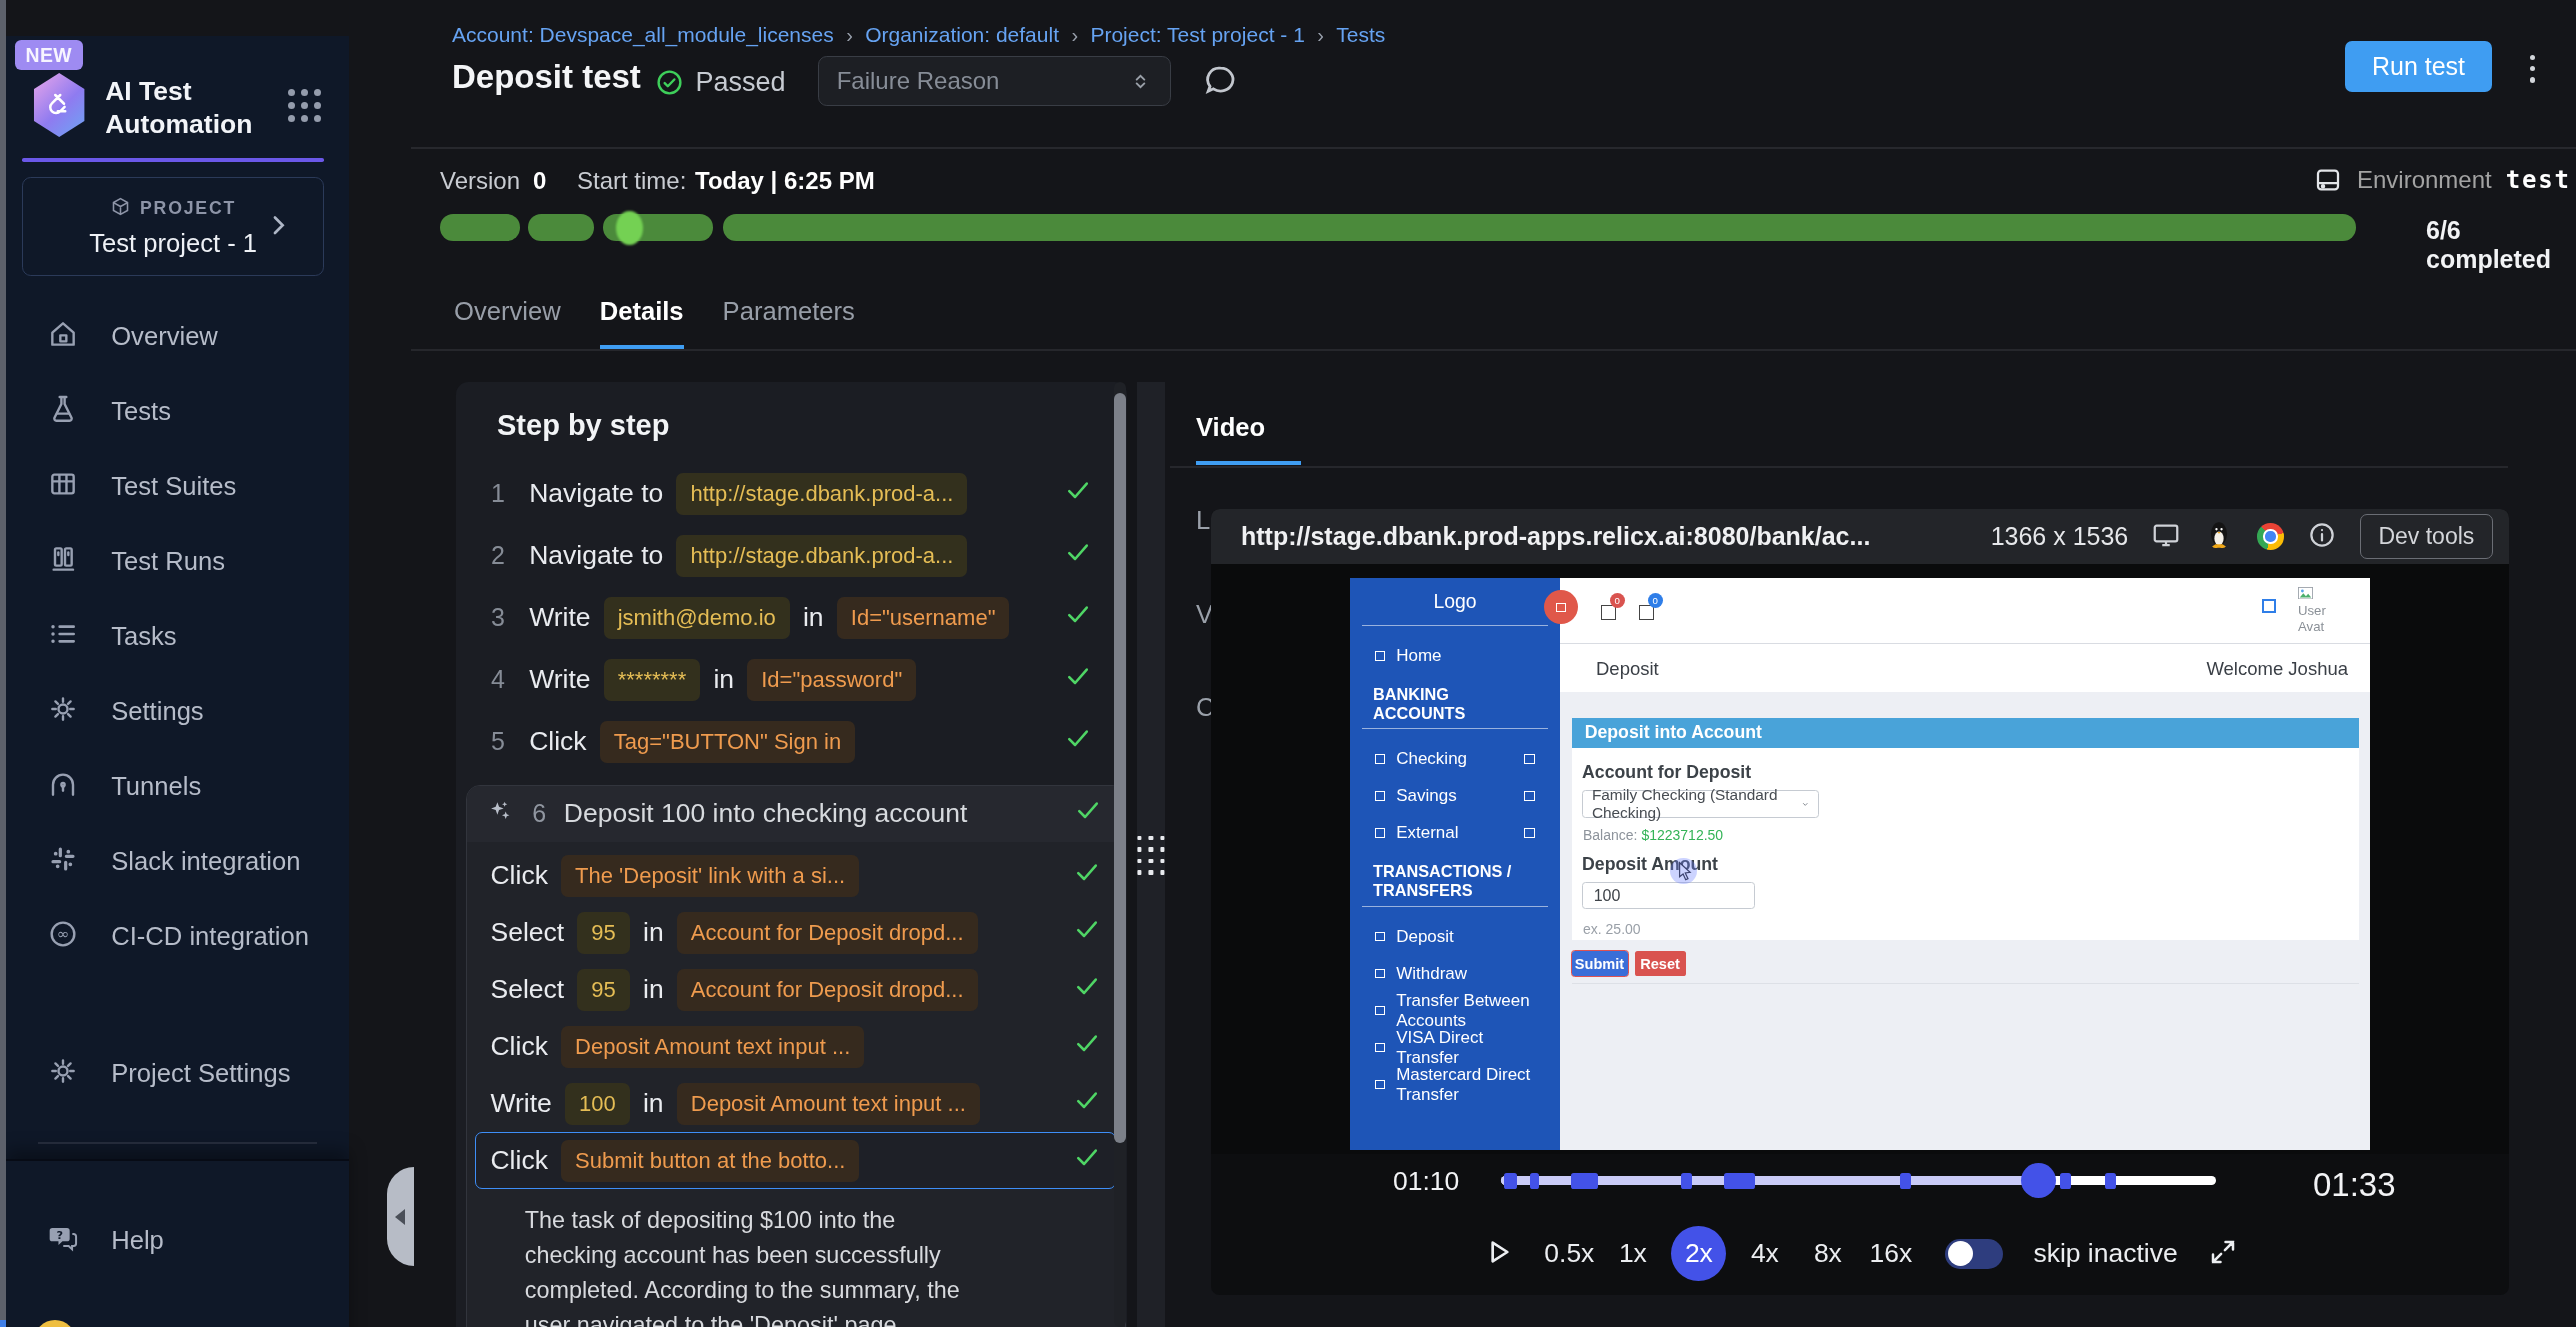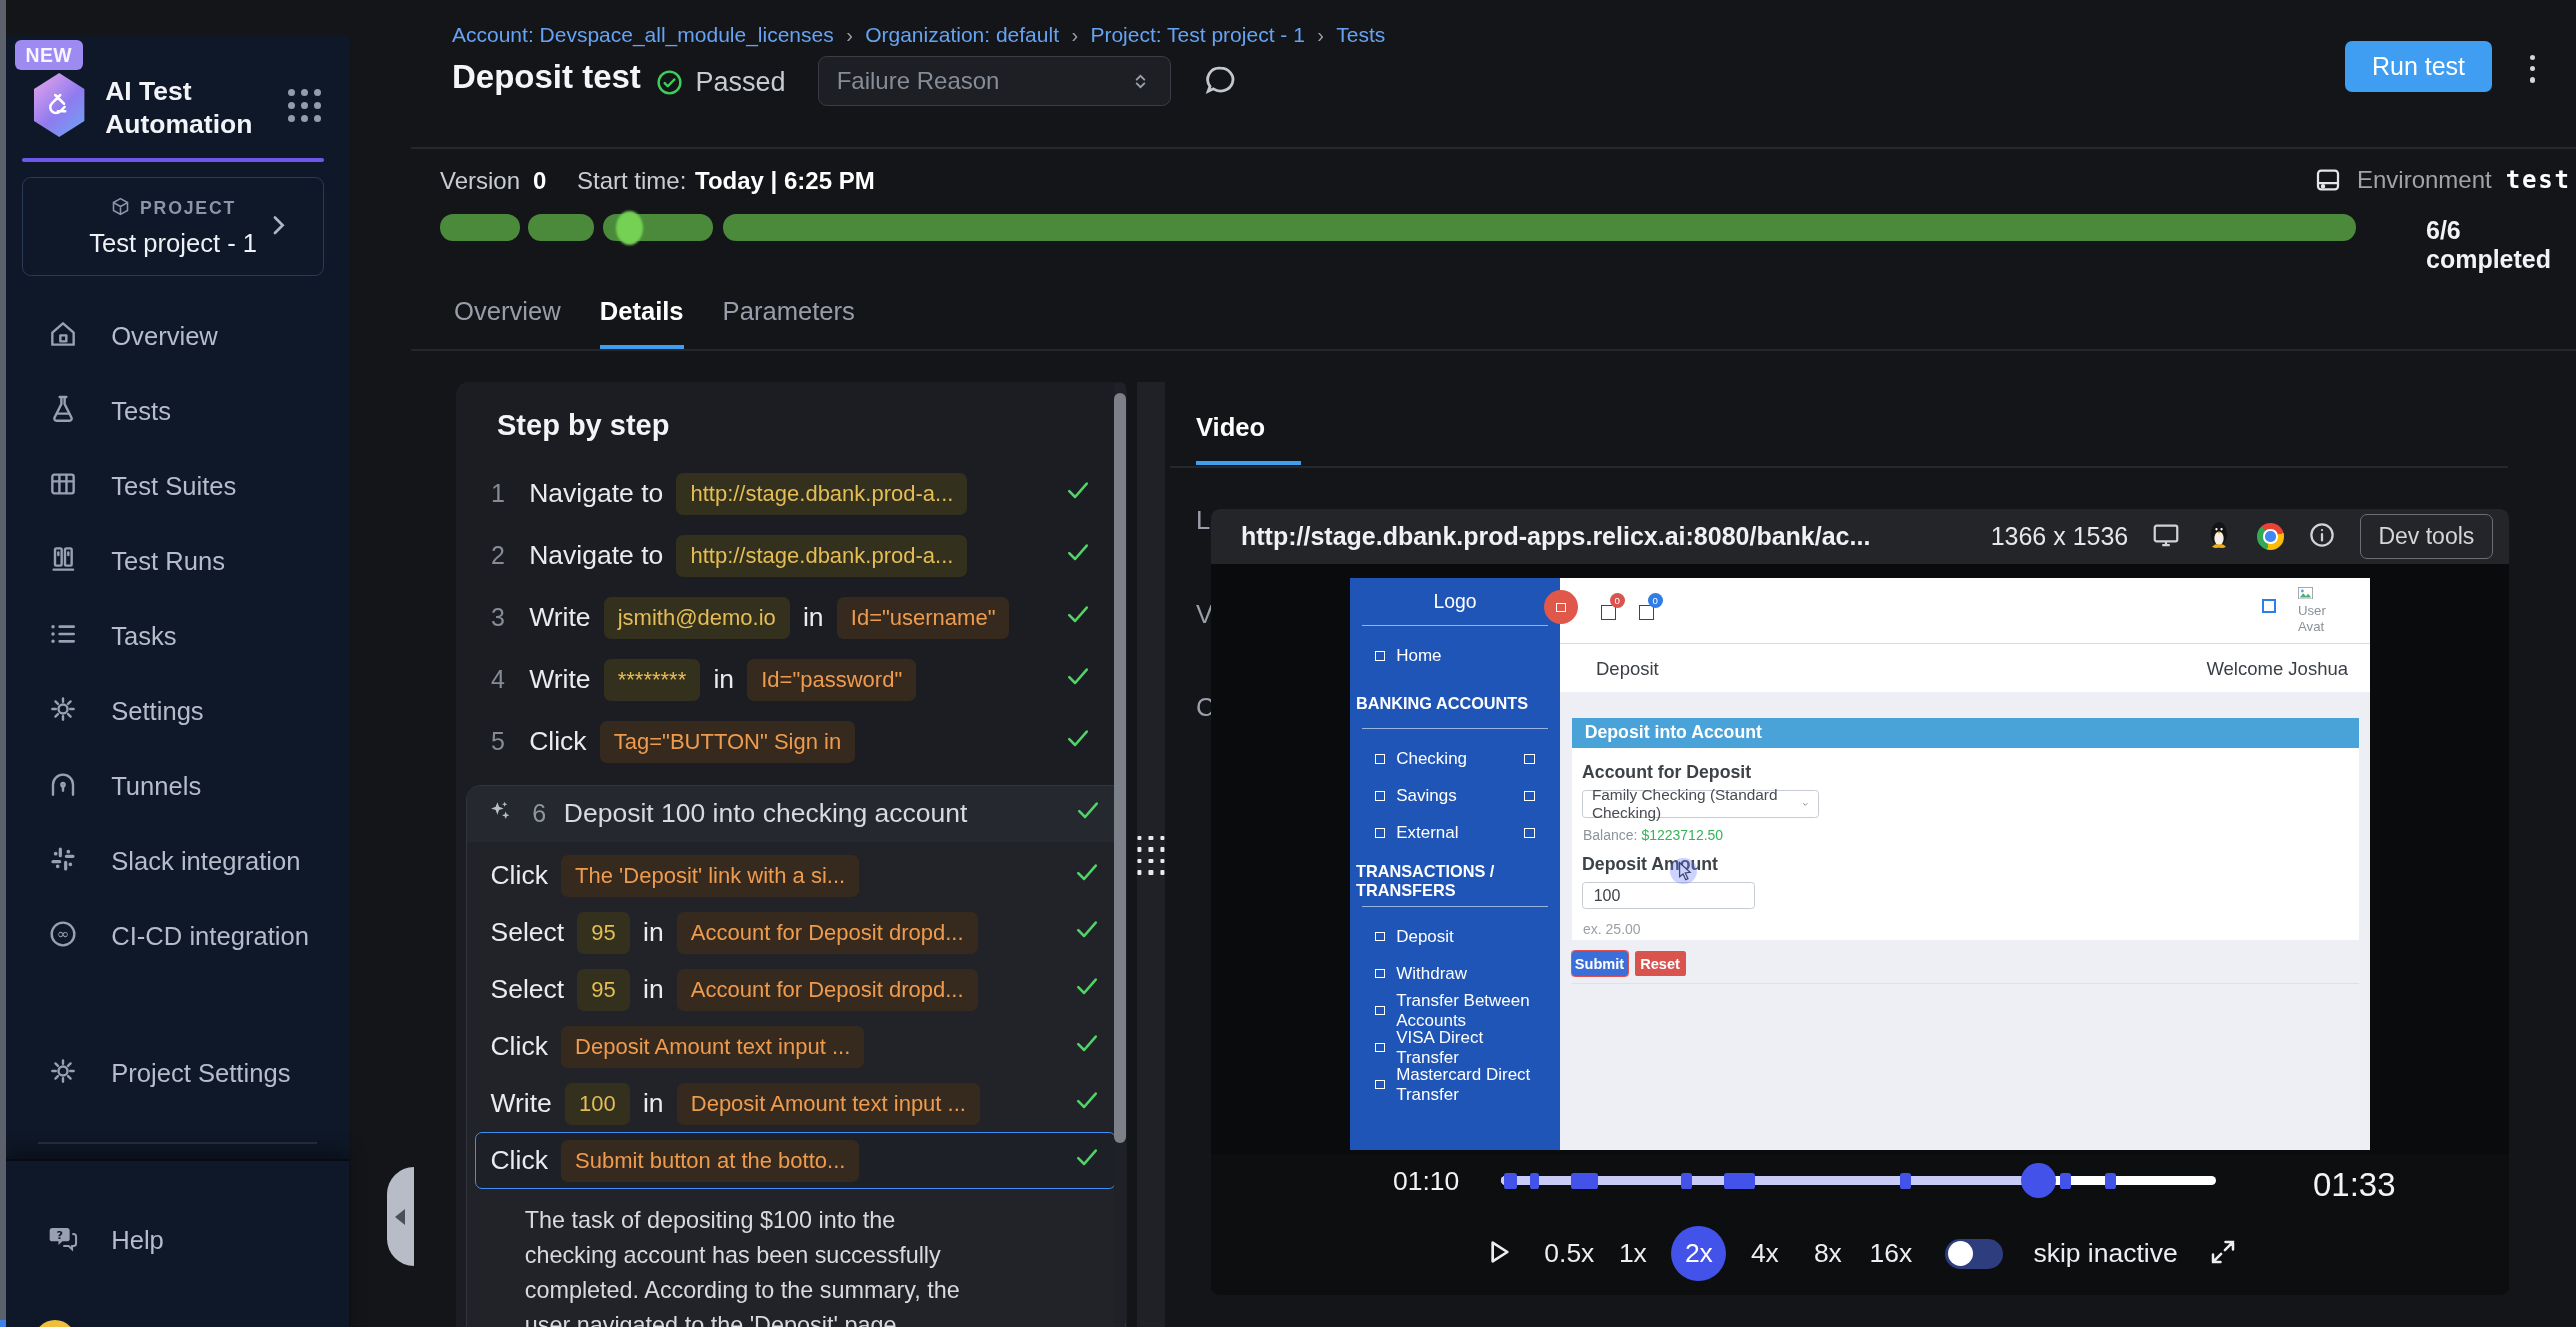--- a/index.html
+++ b/index.html
@@ -120,21 +120,21 @@
   .chrome-ic{position:relative;width:26.5px;height:26.5px;border-radius:50%;
              background:conic-gradient(from -45deg,#ea4335 0 33.3%,#fbbc05 0 66.6%,#34a853 0 100%);}
   .chrome-ic::after{content:"";position:absolute;inset:6.2px;background:#4285f4;border:2.6px solid #fff;border-radius:50%;}
   .devtools{border:1.8px solid #6b6e75;border-radius:7px;padding:8px 17.7px;font-size:23px;color:#d4d6da;cursor:pointer;}
   .stage{position:absolute;left:0;top:55px;width:1298px;height:590px;background:#0a0b0c;}
   
   .app{position:absolute;left:139px;top:14px;width:1020px;height:572px;background:#fff;color:#3c4248;font-size:17px;}
   .bank-side{position:absolute;left:0;top:0;width:210px;height:572px;background:#1e55b7;color:#fff;overflow:hidden;}
   .bank-logo{padding-top:12.4px;text-align:center;font-size:19.4px;color:#fff;}
   .bs-div{height:0.9px;background:rgba(255,255,255,.55);margin:11.5px 12.4px;}
-  .bn-header{padding:0 6px;margin-top:16px;height:26.5px;display:flex;align-items:center;font-weight:700;font-size:16.3px;}
+  .bn-header{padding:0 23px;margin-top:16px;height:26.5px;display:flex;align-items:center;font-weight:700;font-size:16.3px;}
   .bn-item{display:flex;align-items:center;gap:11.5px;padding:0 25px;height:37px;font-size:17px;cursor:pointer;}
   .sq{width:9.7px;height:9.7px;border:1.8px solid #fff;flex:none;}
   .trail{margin-left:auto;width:10.6px;height:10.6px;border:1.8px solid #fff;}
   .bank-top{position:absolute;left:210px;top:0;right:0;height:66px;background:#fff;border-bottom:1.8px solid #d9dce2;}
   .red-dot{position:absolute;left:-16px;top:12.4px;width:34px;height:34px;border-radius:50%;background:#e0584a;
            display:flex;align-items:center;justify-content:center;z-index:3;}
   .red-dot i{width:9.7px;height:9.7px;border:1.8px solid #fff;}
   .badge-ic{position:absolute;top:26.5px;width:15px;height:15px;border:1.8px solid #444;}
   .bdg{position:absolute;top:-12.4px;right:-9.7px;width:15px;height:15px;border-radius:50%;color:#fff;font-size:9.7px;
        display:flex;align-items:center;justify-content:center;}

